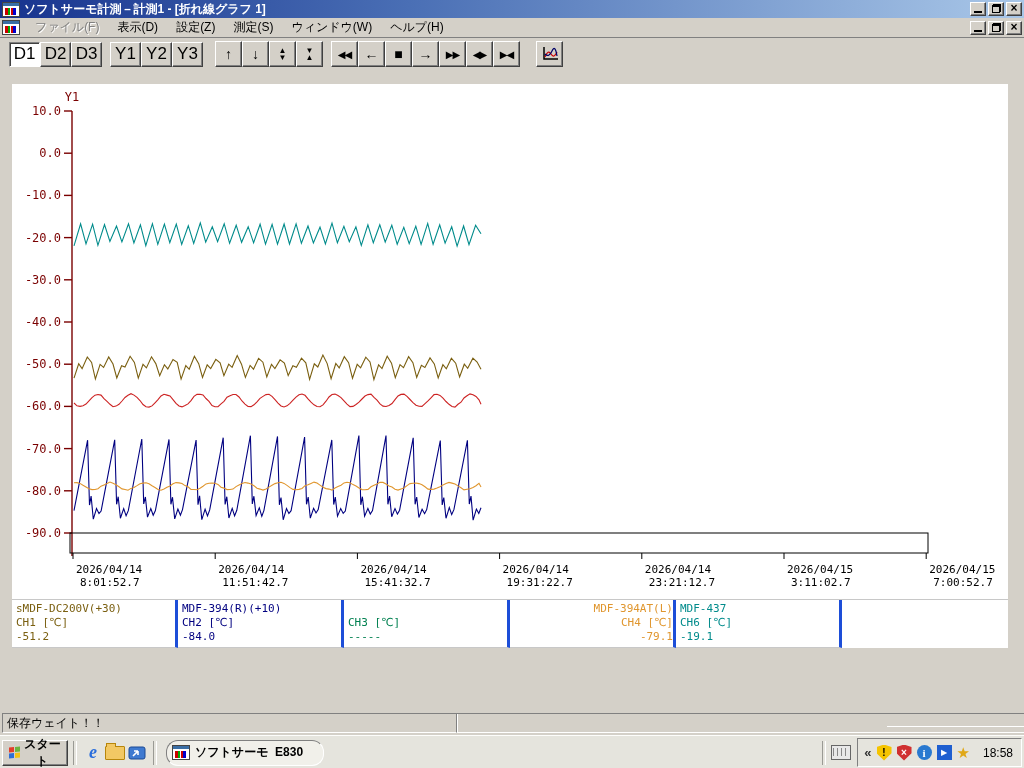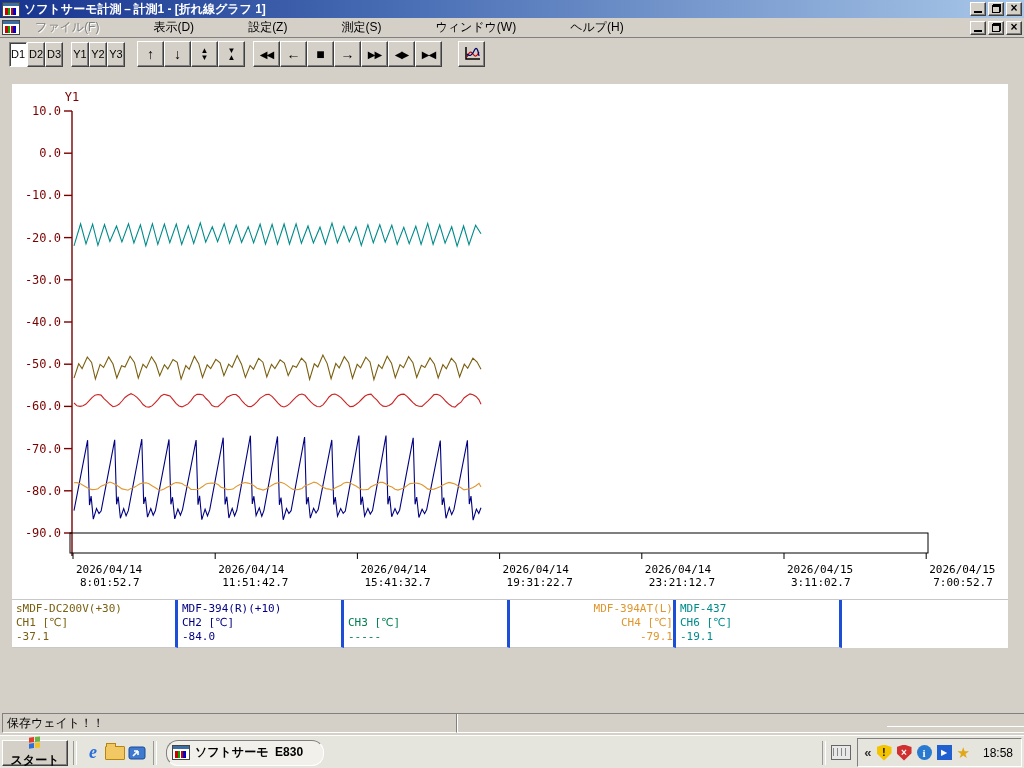--- a/index.html
+++ b/index.html
@@ -28,28 +28,28 @@
   .wbtn{width:16px;height:14px;display:flex;align-items:flex-end;justify-content:center;
         font-size:11px;line-height:10px;font-weight:bold;color:#000;padding:0;}
   .g-min{width:8px;height:2px;background:#000;margin:0 auto 2px;}
   .g-rest{position:relative;width:9px;height:9px;margin:0 auto 2px;}
   .g-rest::before{content:"";position:absolute;right:0;top:0;width:6px;height:5px;border:1px solid #000;border-top-width:2px;}
   .g-rest::after{content:"";position:absolute;left:0;bottom:0;width:6px;height:5px;border:1px solid #000;border-top-width:2px;background:#d4d0c8;}
   .g-x{font-size:12px;line-height:12px;margin:0 auto 1px;}
   
   #menubar{left:0;top:18px;width:1024px;height:19px;background:#d4d0c8;display:flex;align-items:center;
            border-bottom:1px solid #808080;box-shadow:0 1px 0 #fff;}
-  #menu-items{display:flex;margin-left:6px;gap:36px;}
+  #menu-items{display:flex;margin-left:6px;}
   .menu-item{padding:2px 9px;cursor:default;}
   .menu-item.disabled{color:#808080;text-shadow:1px 1px 0 #fff;}
   
   #toolbar{left:0;top:38px;width:1024px;height:32px;background:#d4d0c8;display:flex;align-items:center;
            border-bottom:1px solid #808080;box-shadow:0 1px 0 #fff;}
   .tgroup{display:flex;}
-  .tbtn{width:18px;height:25px;font-size:11px;font-family:"Liberation Sans","DejaVu Sans",sans-serif;
+  .tbtn{width:31px;height:25px;font-size:17px;font-family:"Liberation Sans","DejaVu Sans",sans-serif;
         display:flex;align-items:center;justify-content:center;padding:0;cursor:default;}
   .tbtn.pressed{background:#fff;border-top:1px solid #808080;border-left:1px solid #808080;
         border-right:1px solid #fff;border-bottom:1px solid #fff;box-shadow:inset 1px 1px 0 #404040;}
   .tbtn.nav{width:27px;height:26px;font-size:14px;font-weight:bold;}
   .tbtn.nav.dbl{font-size:10px;letter-spacing:-1px;}
   .tbtn.nav .st{display:block;font-size:8px;line-height:7px;}
   .tbtn.nav.stack{flex-direction:column;}
   
   #client{left:0;top:70px;width:1024px;height:663px;background:#d4d0c8;}
   #chart-panel{left:12px;top:14px;width:996px;height:563px;background:#fff;}
@@ -67,21 +67,21 @@
   #combo{position:absolute;left:110px;top:16px;width:896px;height:24px;background:#fff;display:flex;}
   #combo-value{flex:1;padding:3px 4px;font-size:12px;}
   #combo-btn{width:18px;height:20px;margin:1px;display:flex;align-items:center;justify-content:center;font-size:8px;}
   
   #statusbar{left:0;top:710px;width:887px;height:23px;background:#d4d0c8;}
   .status-pane{position:absolute;top:3px;height:18px;display:flex;align-items:center;padding-left:4px;font-size:12px;}
   
   #taskbar{left:0;top:735px;width:1024px;height:33px;background:#e5e4dd;border-top:1px solid #fdfdfb;
            display:flex;align-items:center;}
   #start-btn{margin-left:2px;width:66px;height:26px;display:flex;align-items:center;justify-content:center;
-             gap:4px;font-weight:bold;font-size:12px;cursor:default;flex-direction:column;}
+             gap:4px;font-weight:bold;font-size:12px;cursor:default;}
   .flag{width:12px;height:12px;display:grid;grid-template-columns:5px 5px;grid-template-rows:5px 5px;gap:1px;transform:skewY(-6deg);}
   .flag i{display:block;}
   .tsep{width:2px;height:24px;margin:0 5px;border-left:1px solid #9a9a94;border-right:1px solid #fff;}
   .ql-icon{width:22px;height:22px;display:flex;align-items:center;justify-content:center;cursor:default;}
   .ie-e{color:#2a6edc;font-weight:bold;font-style:italic;font-size:18px;font-family:"Liberation Serif","DejaVu Serif",serif;}
   .folder{width:18px;height:12px;background:#f2c864;border:1px solid #b8860b;border-radius:1px;position:relative;}
   .folder::before{content:"";position:absolute;left:0;top:-4px;width:8px;height:3px;background:#f2c864;border:1px solid #b8860b;border-bottom:none;}
   #task-btn{margin-left:4px;width:158px;height:26px;background:#f1f0ea;display:flex;align-items:center;gap:5px;
             padding-left:5px;font-weight:bold;font-size:12px;cursor:default;border-radius:12px;}
   #task-btn span{white-space:pre;}
@@ -237,21 +237,21 @@
           <polyline points="62.0,161.9 68.6,139.8 74.0,159.8 80.6,140.1 85.9,161.3 92.5,140.5 97.9,157.5 104.5,142.0 109.9,157.9 116.5,139.7 121.9,158.9 128.4,140.8 133.8,161.6 140.4,139.7 145.8,160.4 152.4,140.0 157.8,158.6 164.3,140.1 169.7,160.5 176.3,141.7 181.7,159.3 188.3,138.9 193.7,158.1 200.3,142.8 205.6,157.7 212.2,139.7 217.6,159.3 224.2,141.2 229.6,158.3 236.2,142.7 241.6,158.8 248.1,140.2 253.5,160.1 260.1,140.4 265.5,160.2 272.1,140.0 277.5,160.0 284.1,139.8 289.4,159.3 296.0,142.0 301.4,158.9 308.0,143.2 313.4,160.0 320.0,139.1 325.4,158.8 331.9,142.3 337.3,157.7 343.9,142.8 349.3,161.4 355.9,140.9 361.3,158.8 367.8,140.7 373.2,158.1 379.8,141.2 385.2,160.3 391.8,143.3 397.2,159.7 403.8,142.2 409.1,160.4 415.7,139.4 421.1,160.3 427.7,140.9 433.1,159.1 439.7,142.8 445.1,162.1 451.6,142.0 457.0,160.6 463.6,141.2 469.0,149.8" fill="none" stroke="#008b8b" stroke-width="1.1"></polyline>
           <polyline points="62.0,294.1 66.7,279.8 70.1,284.6 75.3,273.0 79.6,278.4 83.4,295.0 88.1,280.4 91.6,283.4 96.7,272.9 101.0,280.0 104.8,293.9 109.6,281.7 113.0,283.1 118.1,272.3 122.4,278.4 126.3,294.1 131.0,280.4 134.4,283.9 139.5,272.8 143.8,279.6 147.7,291.6 152.4,280.7 155.8,284.9 161.0,275.6 165.2,278.3 169.1,295.1 173.8,281.6 177.2,285.3 182.4,272.2 186.7,279.6 190.5,293.5 195.2,280.8 198.7,284.6 203.8,275.4 208.1,278.9 211.9,291.7 216.7,280.2 220.1,283.3 225.2,271.5 229.5,280.2 233.4,293.4 238.1,281.5 241.5,285.2 246.6,274.3 250.9,278.2 254.8,292.9 259.5,280.3 262.9,284.6 268.1,275.9 272.4,279.1 276.2,291.6 280.9,281.7 284.4,283.2 289.5,274.1 293.8,278.8 297.6,295.3 302.3,279.8 305.8,283.0 310.9,271.1 315.2,279.6 319.1,294.7 323.8,279.5 327.2,283.9 332.3,272.7 336.6,278.7 340.5,294.3 345.2,280.3 348.6,283.8 353.8,273.2 358.0,278.0 361.9,295.6 366.6,280.8 370.0,284.5 375.2,272.3 379.5,279.1 383.3,293.6 388.0,280.7 391.5,283.7 396.6,272.7 400.9,278.7 404.7,293.4 409.4,281.2 412.9,283.4 418.0,273.9 422.3,279.9 426.2,294.0 430.9,280.7 434.3,284.8 439.4,274.3 443.7,279.2 447.6,293.0 452.3,280.2 455.7,284.3 460.9,274.2 465.1,278.1 469.0,285.3" fill="none" stroke="#7a5f10" stroke-width="1.1"></polyline>
           <polyline points="62.0,319.0 65.0,321.8 68.0,322.4 71.0,321.7 74.0,320.1 77.0,316.9 80.0,313.7 83.0,311.2 86.0,310.5 89.0,311.1 92.0,314.7 95.0,317.4 98.0,320.3 101.0,322.7 104.0,322.1 107.0,320.3 110.0,317.0 113.0,313.5 116.0,311.3 119.0,309.7 122.0,311.1 125.0,313.4 128.0,316.5 131.0,320.5 134.0,322.8 137.0,323.1 140.0,321.9 143.0,318.8 146.0,315.7 149.0,312.0 152.0,310.3 155.0,311.1 158.0,311.9 161.0,315.6 164.0,319.4 167.0,322.0 170.0,322.9 173.0,321.5 176.0,319.9 179.0,316.6 182.0,312.4 185.0,310.4 188.0,310.3 191.0,311.0 194.0,314.5 197.0,317.4 200.0,321.6 203.0,322.7 206.0,322.6 209.0,319.9 212.0,317.4 215.0,313.3 218.0,311.7 221.0,310.5 224.0,310.5 227.0,313.0 230.0,317.0 233.0,320.1 236.0,322.5 239.0,322.6 242.0,320.8 245.0,317.8 248.0,314.3 251.0,312.4 254.0,310.6 257.0,310.2 260.0,312.3 263.0,315.7 266.0,319.1 269.0,321.9 272.0,322.9 275.0,321.8 278.0,319.3 281.0,316.2 284.0,313.1 287.0,310.8 290.0,310.0 293.0,311.3 296.0,314.9 299.0,318.2 302.0,320.8 305.0,322.5 308.0,322.8 311.0,320.9 314.0,317.2 317.0,313.0 320.0,310.5 323.0,310.1 326.0,311.5 329.0,313.6 332.0,316.9 335.0,320.1 338.0,322.6 341.0,322.4 344.0,320.5 347.0,318.2 350.0,315.0 353.0,312.0 356.0,310.6 359.0,310.1 362.0,313.4 365.0,316.1 368.0,319.9 371.0,322.1 374.0,322.5 377.0,321.5 380.0,319.5 383.0,315.6 386.0,312.0 389.0,310.4 392.0,310.1 395.0,312.3 398.0,315.5 401.0,318.6 404.0,321.2 407.0,322.2 410.0,322.4 413.0,319.7 416.0,316.9 419.0,313.8 422.0,310.6 425.0,310.2 428.0,311.4 431.0,314.2 434.0,317.5 437.0,320.3 440.0,322.5 443.0,323.1 446.0,320.3 449.0,318.2 452.0,314.0 455.0,311.8 458.0,309.9 461.0,310.7 464.0,312.5 467.0,315.8 469.0,320.3" fill="none" stroke="#cc2222" stroke-width="1.1"></polyline>
           <polyline points="62.0,426.6 75.6,356.2 77.5,421.1 79.1,412.1 81.3,435.2 84.5,424.6 87.0,429.6 89.1,427.1 102.7,355.8 104.6,420.3 106.2,412.7 108.4,434.2 111.7,424.6 114.1,431.8 116.3,426.7 129.8,355.0 131.7,419.9 133.4,413.0 135.5,433.1 138.8,424.5 141.2,431.3 143.4,426.5 157.0,355.4 158.9,420.3 160.5,413.2 162.7,434.9 165.9,425.0 168.4,431.3 170.5,425.6 184.1,356.1 186.0,420.7 187.6,411.9 189.8,435.7 193.1,425.2 195.5,431.9 197.7,425.9 211.2,353.7 213.1,420.4 214.8,412.7 216.9,434.0 220.2,424.4 222.6,431.8 224.8,426.3 238.4,351.7 240.3,419.9 241.9,412.2 244.1,431.5 247.3,423.9 249.8,432.3 251.9,426.6 265.5,352.4 267.4,420.8 269.0,413.5 271.2,435.8 274.5,424.6 276.9,429.5 279.1,426.7 292.6,353.1 294.5,420.3 296.2,413.1 298.3,434.1 301.6,424.3 304.0,429.0 306.2,425.6 319.8,355.9 321.7,420.6 323.3,413.1 325.5,432.2 328.7,424.6 331.2,429.4 333.3,427.0 346.9,351.6 348.8,420.8 350.4,412.7 352.6,432.2 355.9,424.5 358.3,430.0 360.5,426.6 374.0,351.6 375.9,420.3 377.6,412.1 379.7,432.7 383.0,424.6 385.4,430.1 387.6,426.2 401.2,353.8 403.1,420.3 404.7,413.0 406.9,433.5 410.1,425.2 412.6,429.7 414.7,425.6 428.3,356.6 430.2,420.9 431.8,413.5 434.0,434.3 437.3,423.6 439.7,430.6 441.9,425.7 455.4,356.3 457.3,420.1 459.0,412.1 461.1,436.1 464.4,425.1 466.8,429.4 469.0,423.7" fill="none" stroke="#000080" stroke-width="1.1"></polyline>
           <polyline points="62.0,398.7 65.0,398.6 68.0,399.4 71.0,401.3 74.0,403.0 77.0,404.8 80.0,405.6 83.0,405.5 86.0,404.7 89.0,402.2 92.0,400.9 95.0,399.6 98.0,398.1 101.0,399.3 104.0,400.7 107.0,402.7 110.0,404.9 113.0,405.5 116.0,406.2 119.0,404.4 122.0,403.4 125.0,401.6 128.0,399.7 131.0,399.1 134.0,398.7 137.0,399.8 140.0,401.8 143.0,403.5 146.0,405.5 149.0,406.2 152.0,405.0 155.0,403.3 158.0,402.0 161.0,399.7 164.0,398.6 167.0,398.9 170.0,399.5 173.0,401.6 176.0,402.8 179.0,405.4 182.0,405.5 185.0,405.7 188.0,404.2 191.0,402.2 194.0,399.9 197.0,399.2 200.0,399.0 203.0,399.3 206.0,400.4 209.0,403.2 212.0,404.1 215.0,405.6 218.0,405.5 221.0,405.1 224.0,402.6 227.0,400.9 230.0,399.6 233.0,398.5 236.0,399.1 239.0,400.1 242.0,401.8 245.0,404.2 248.0,405.1 251.0,406.1 254.0,405.0 257.0,403.1 260.0,401.3 263.0,399.6 266.0,398.8 269.0,398.3 272.0,399.4 275.0,401.4 278.0,403.6 281.0,405.4 284.0,405.8 287.0,405.4 290.0,404.5 293.0,401.7 296.0,400.7 299.0,399.4 302.0,398.1 305.0,399.0 308.0,401.1 311.0,403.3 314.0,404.6 317.0,405.1 320.0,406.1 323.0,404.0 326.0,402.5 329.0,401.2 332.0,398.9 335.0,398.2 338.0,398.7 341.0,400.6 344.0,402.0 347.0,404.0 350.0,405.6 353.0,405.7 356.0,405.4 359.0,402.8 362.0,401.2 365.0,400.0 368.0,398.3 371.0,398.4 374.0,400.0 377.0,401.9 380.0,403.1 383.0,405.3 386.0,406.1 389.0,404.9 392.0,404.0 395.0,401.6 398.0,399.6 401.0,399.3 404.0,399.0 407.0,399.6 410.0,400.7 413.0,402.8 416.0,405.1 419.0,405.4 422.0,405.1 425.0,404.1 428.0,402.7 431.0,400.9 434.0,399.5 437.0,398.4 440.0,399.1 443.0,400.0 446.0,401.9 449.0,403.8 452.0,405.9 455.0,405.2 458.0,404.7 461.0,403.5 464.0,401.7 467.0,399.3 469.0,403.0" fill="none" stroke="#e0962e" stroke-width="1.1"></polyline>
         </svg>
       <div id="legend">
         <div class="legend-cell" style="color: rgb(122, 95, 16);">
           <div>sMDF-DC200V(+30)</div>
           <div>CH1 [℃]</div>
-          <div>-37.1</div>
+          <div>-51.2</div>
         </div>
         <div class="legend-cell" style="color: rgb(0, 0, 128);">
           <div>MDF-394(R)(+10)</div>
           <div>CH2 [℃]</div>
           <div>-84.0</div>
         </div>
         <div class="legend-cell" style="color: rgb(0, 128, 80);">
           <div></div>
           <div>CH3 [℃]</div>
           <div>-----</div>

